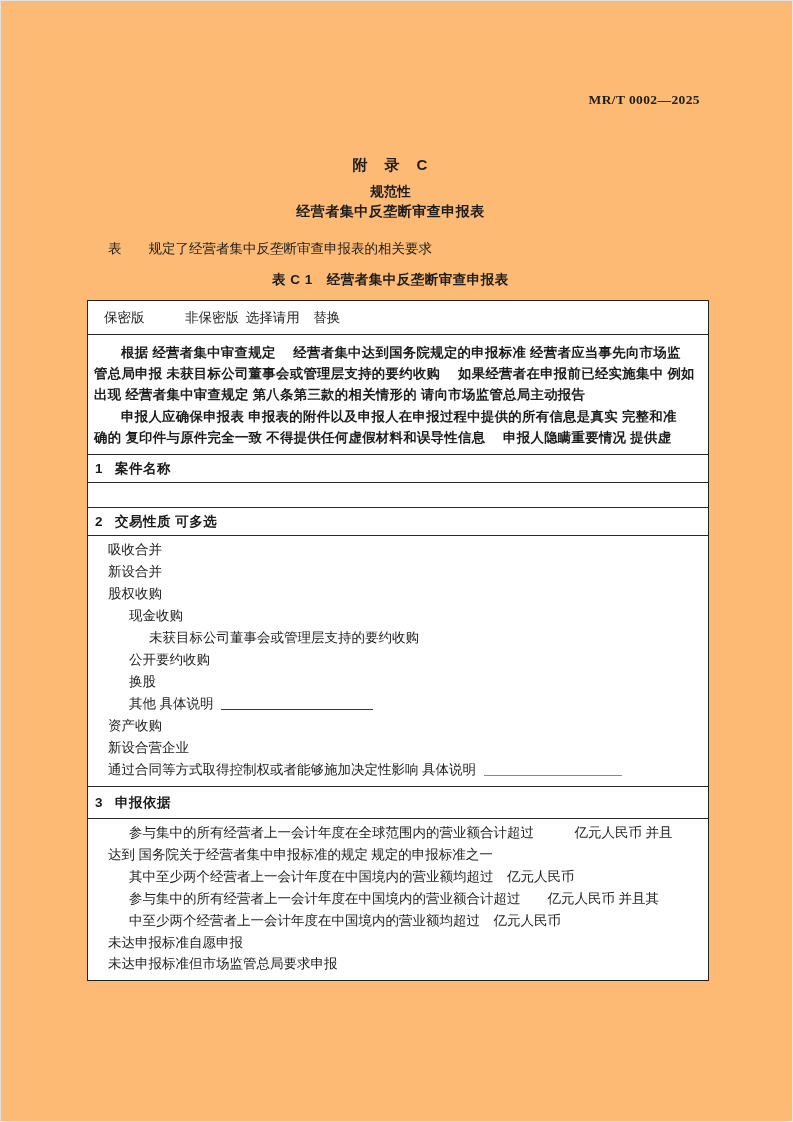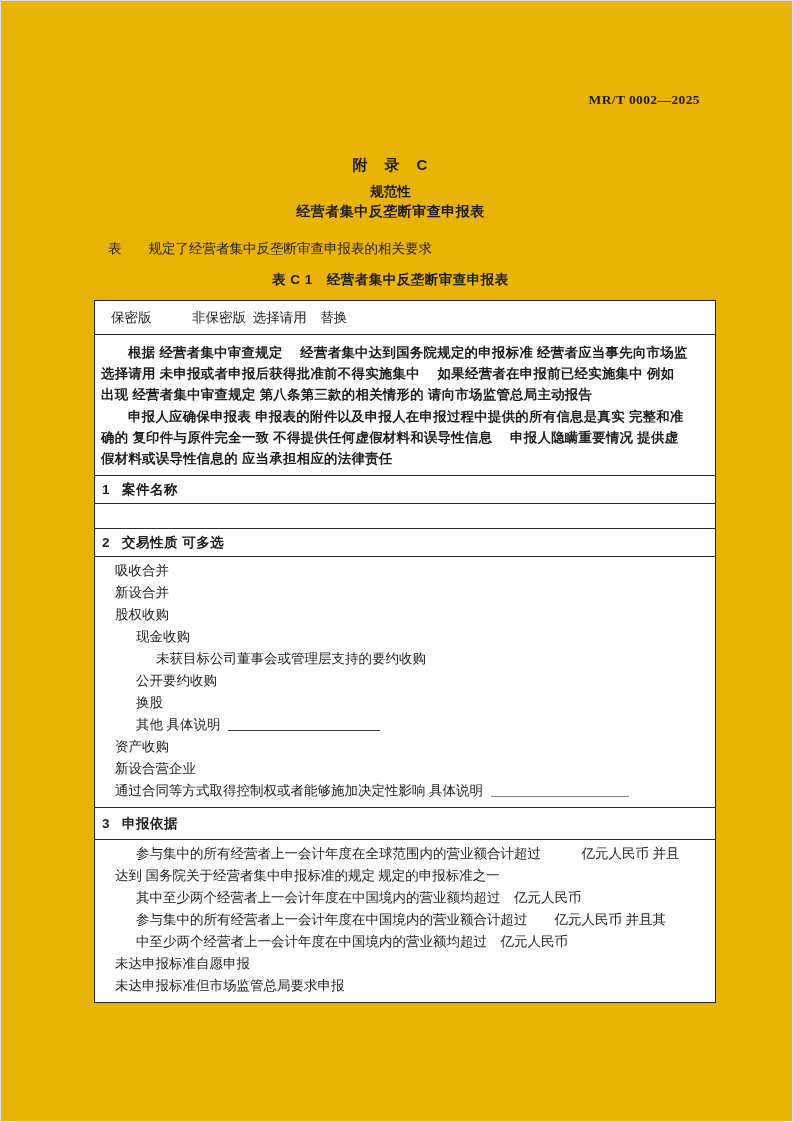--- a/index.html
+++ b/index.html
@@ -1,21 +1,21 @@
 <!DOCTYPE html>
 <html><head>
 <meta charset="utf-8">
 <style>
   * { box-sizing: border-box; }
   html, body { margin: 0; padding: 0; background: #f2f2f2; }
   .page {
     position: relative;
     width: 793px; height: 1122px;
     margin: 0 auto;
-    background: #eab308;
+    background: #fdba74;
     color: #1c1c1c;
     box-shadow: inset 0 0 0 1px #e2e2e2;
     overflow: hidden;
     font-family: "Liberation Serif", serif;
   }
   .std-code {
     position: absolute; top: 92px; right: 93px;
     font: 700 13.5px "Liberation Serif", serif;
     letter-spacing: 0.4px;
     white-space: pre;
@@ -25,21 +25,21 @@
   .normative     { top: 183px; font: 600 13.5px "Liberation Sans", sans-serif; }
   .form-title    { top: 203px; font: 700 14px "Liberation Sans", sans-serif; letter-spacing: 0.5px; }
   .table-intro {
     position: absolute; top: 240px; left: 108px;
     font: 13.5px "Liberation Serif", serif;
     white-space: pre;
   }
   .table-caption { top: 271px; font: 700 13.5px "Liberation Sans", sans-serif; letter-spacing: 0.5px; }
 
   .form-table {
-    position: absolute; top: 300px; left: 94px;
+    position: absolute; top: 300px; left: 87px;
     width: 622px;
     border: 1.6px solid #222;
     background: #fff;
   }
   .t-row { border-top: 1.4px solid #2a2a2a; }
   .t-row:first-child { border-top: none; }
 
   .row-version {
     height: 33px; display: flex; align-items: center;
     padding-left: 16px;
@@ -100,25 +100,24 @@
 
   <div class="table-intro">表　　规定了经营者集中反垄断审查申报表的相关要求</div>
   <div class="centered table-caption">表 C 1　经营者集中反垄断审查申报表</div>
 
   <div class="form-table">
 
     <div class="t-row row-version">保密版　　　非保密版  选择请用　替换</div>
 
     <div class="t-row row-notice">
         <div class="line first"><span>根据 经营者集中审查规定　 经营者集中达到国务院规定的申报标准 经营者应当事先向市场监</span></div>
-        <div class="line"><span>选择请用 未申报或者申报后获得批准前不得实施集中　 如果经营者在申报前已经实施集中 例如</span></div>
+        <div class="line"><span>管总局申报 未获目标公司董事会或管理层支持的要约收购　 如果经营者在申报前已经实施集中 例如</span></div>
         <div class="line"><span>出现 经营者集中审查规定 第八条第三款的相关情形的 请向市场监管总局主动报告</span></div>
         <div class="line first"><span>申报人应确保申报表 申报表的附件以及申报人在申报过程中提供的所有信息是真实 完整和准</span></div>
         <div class="line"><span>确的 复印件与原件完全一致 不得提供任何虚假材料和误导性信息　 申报人隐瞒重要情况 提供虚</span></div>
-        <div class="line"><span>假材料或误导性信息的 应当承担相应的法律责任</span></div>
       </div>
 
     <div class="t-row sec-header">
       <span class="sec-num">1</span>
       <span class="sec-title">案件名称</span>
     </div>
     <div class="t-row row-empty"></div>
 
     <div class="t-row sec-header">
       <span class="sec-num">2</span>

